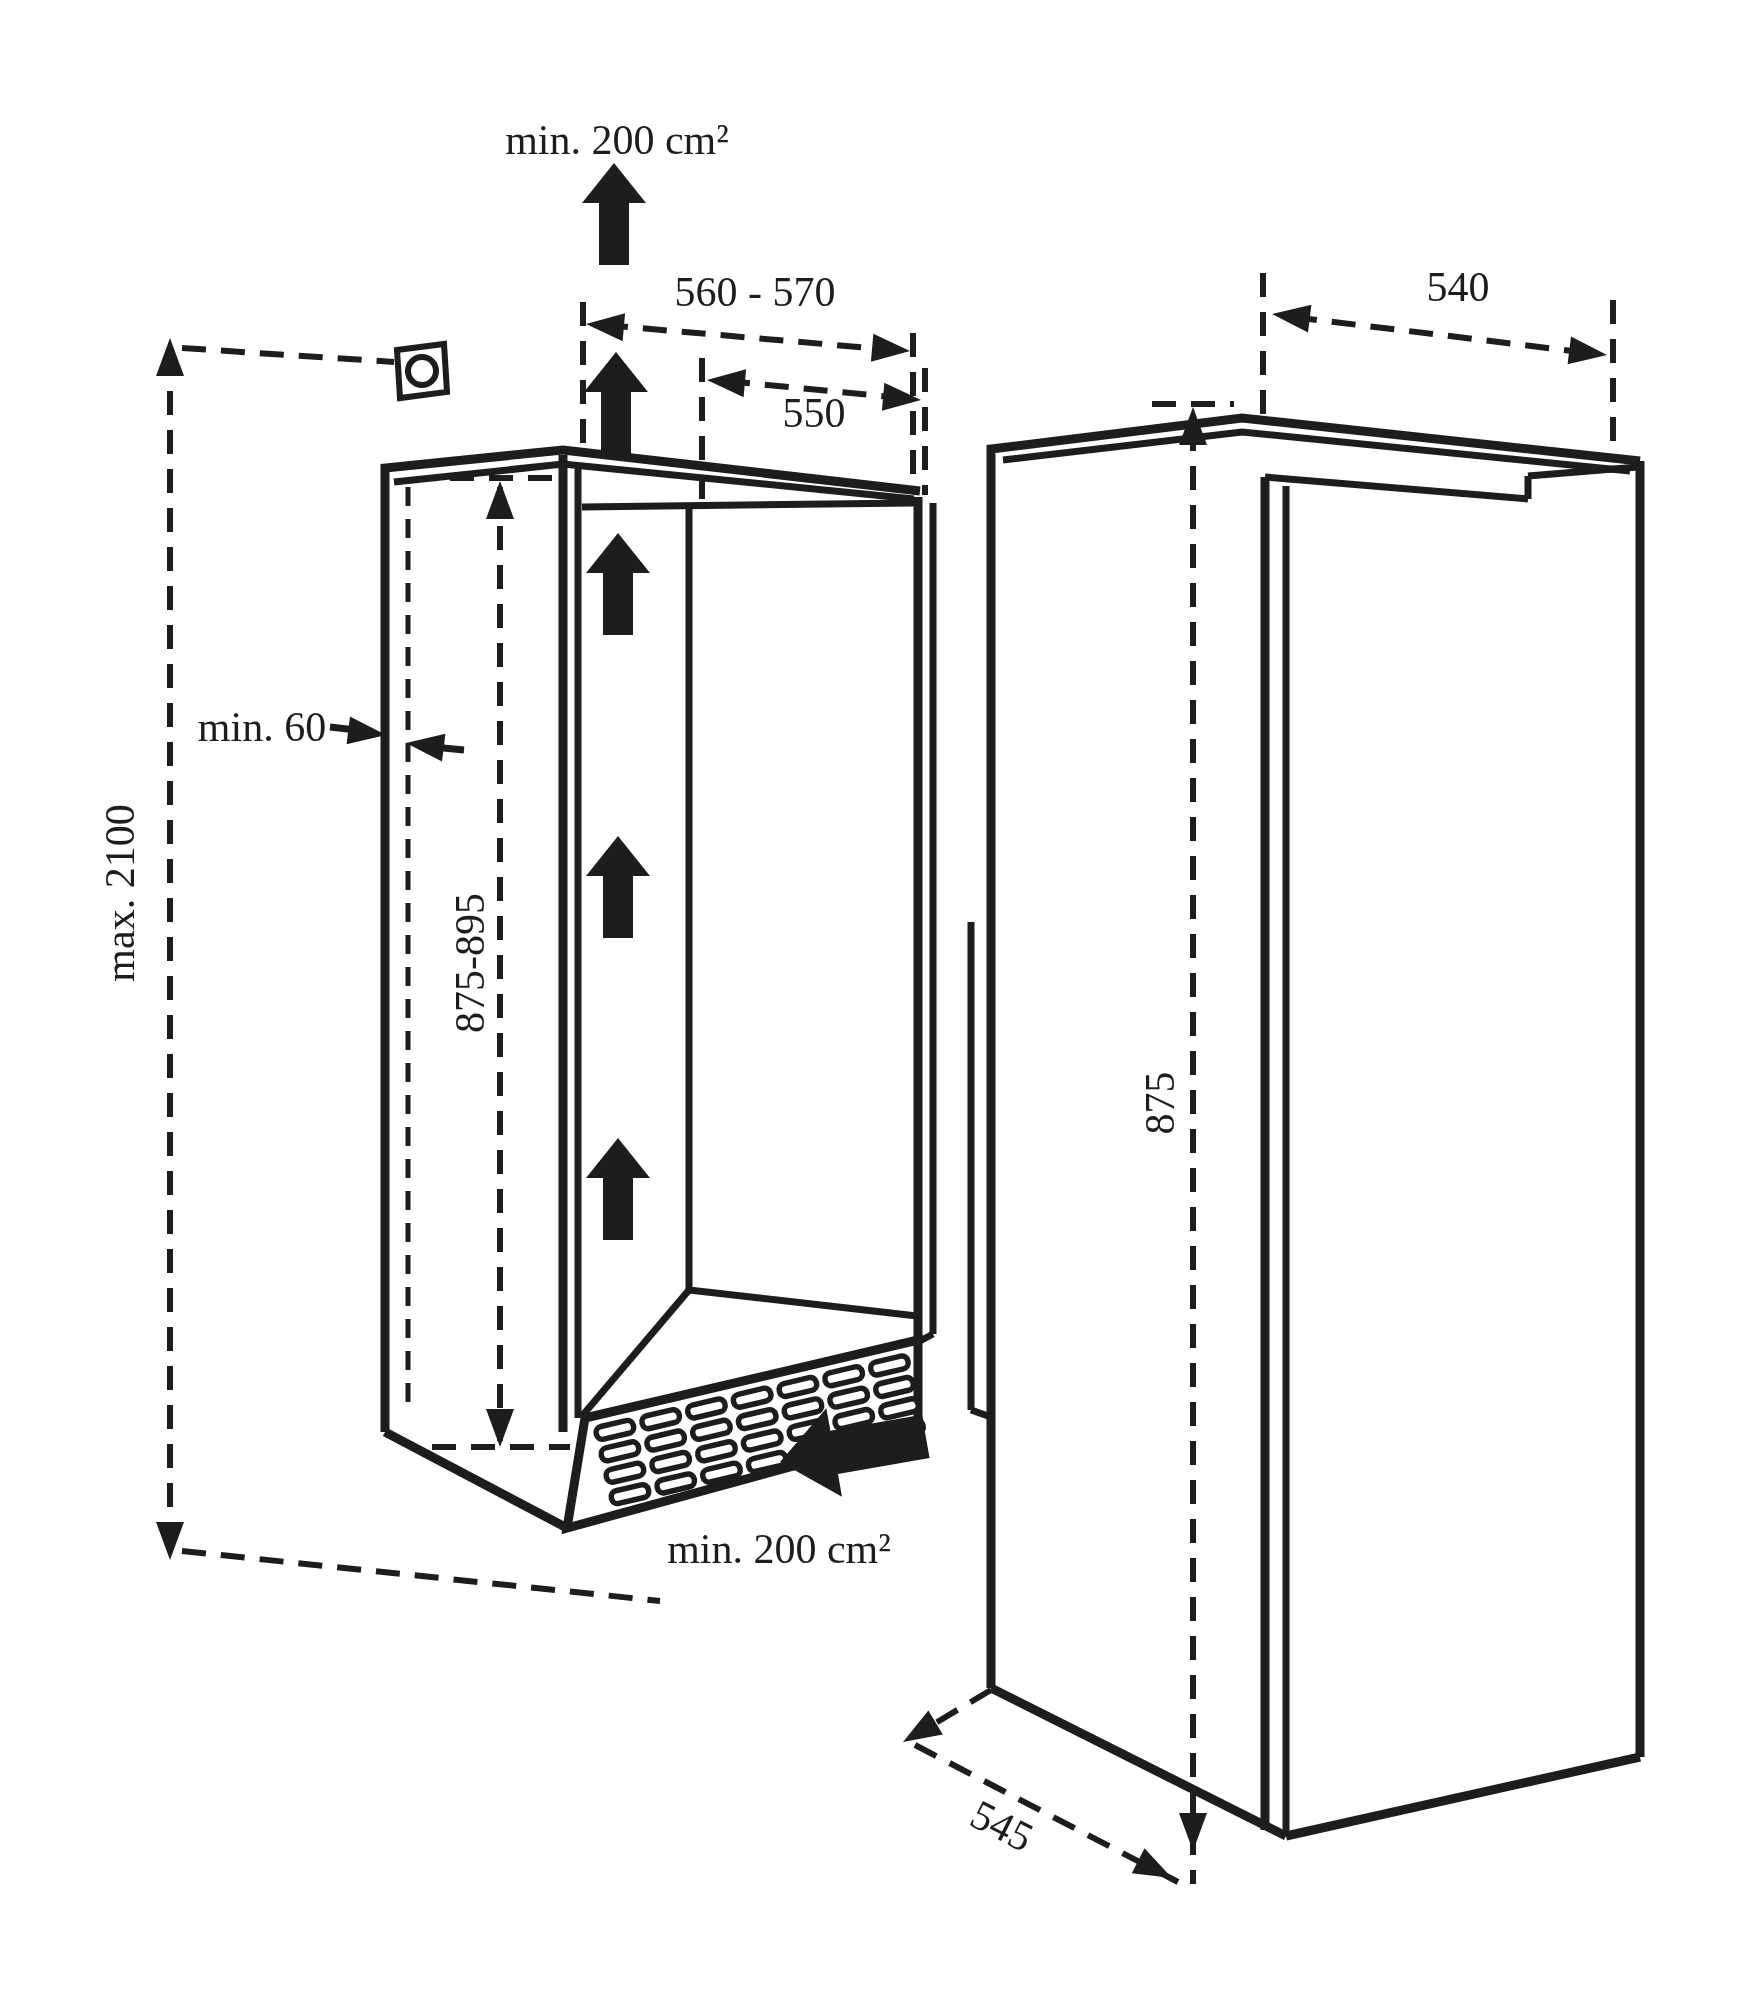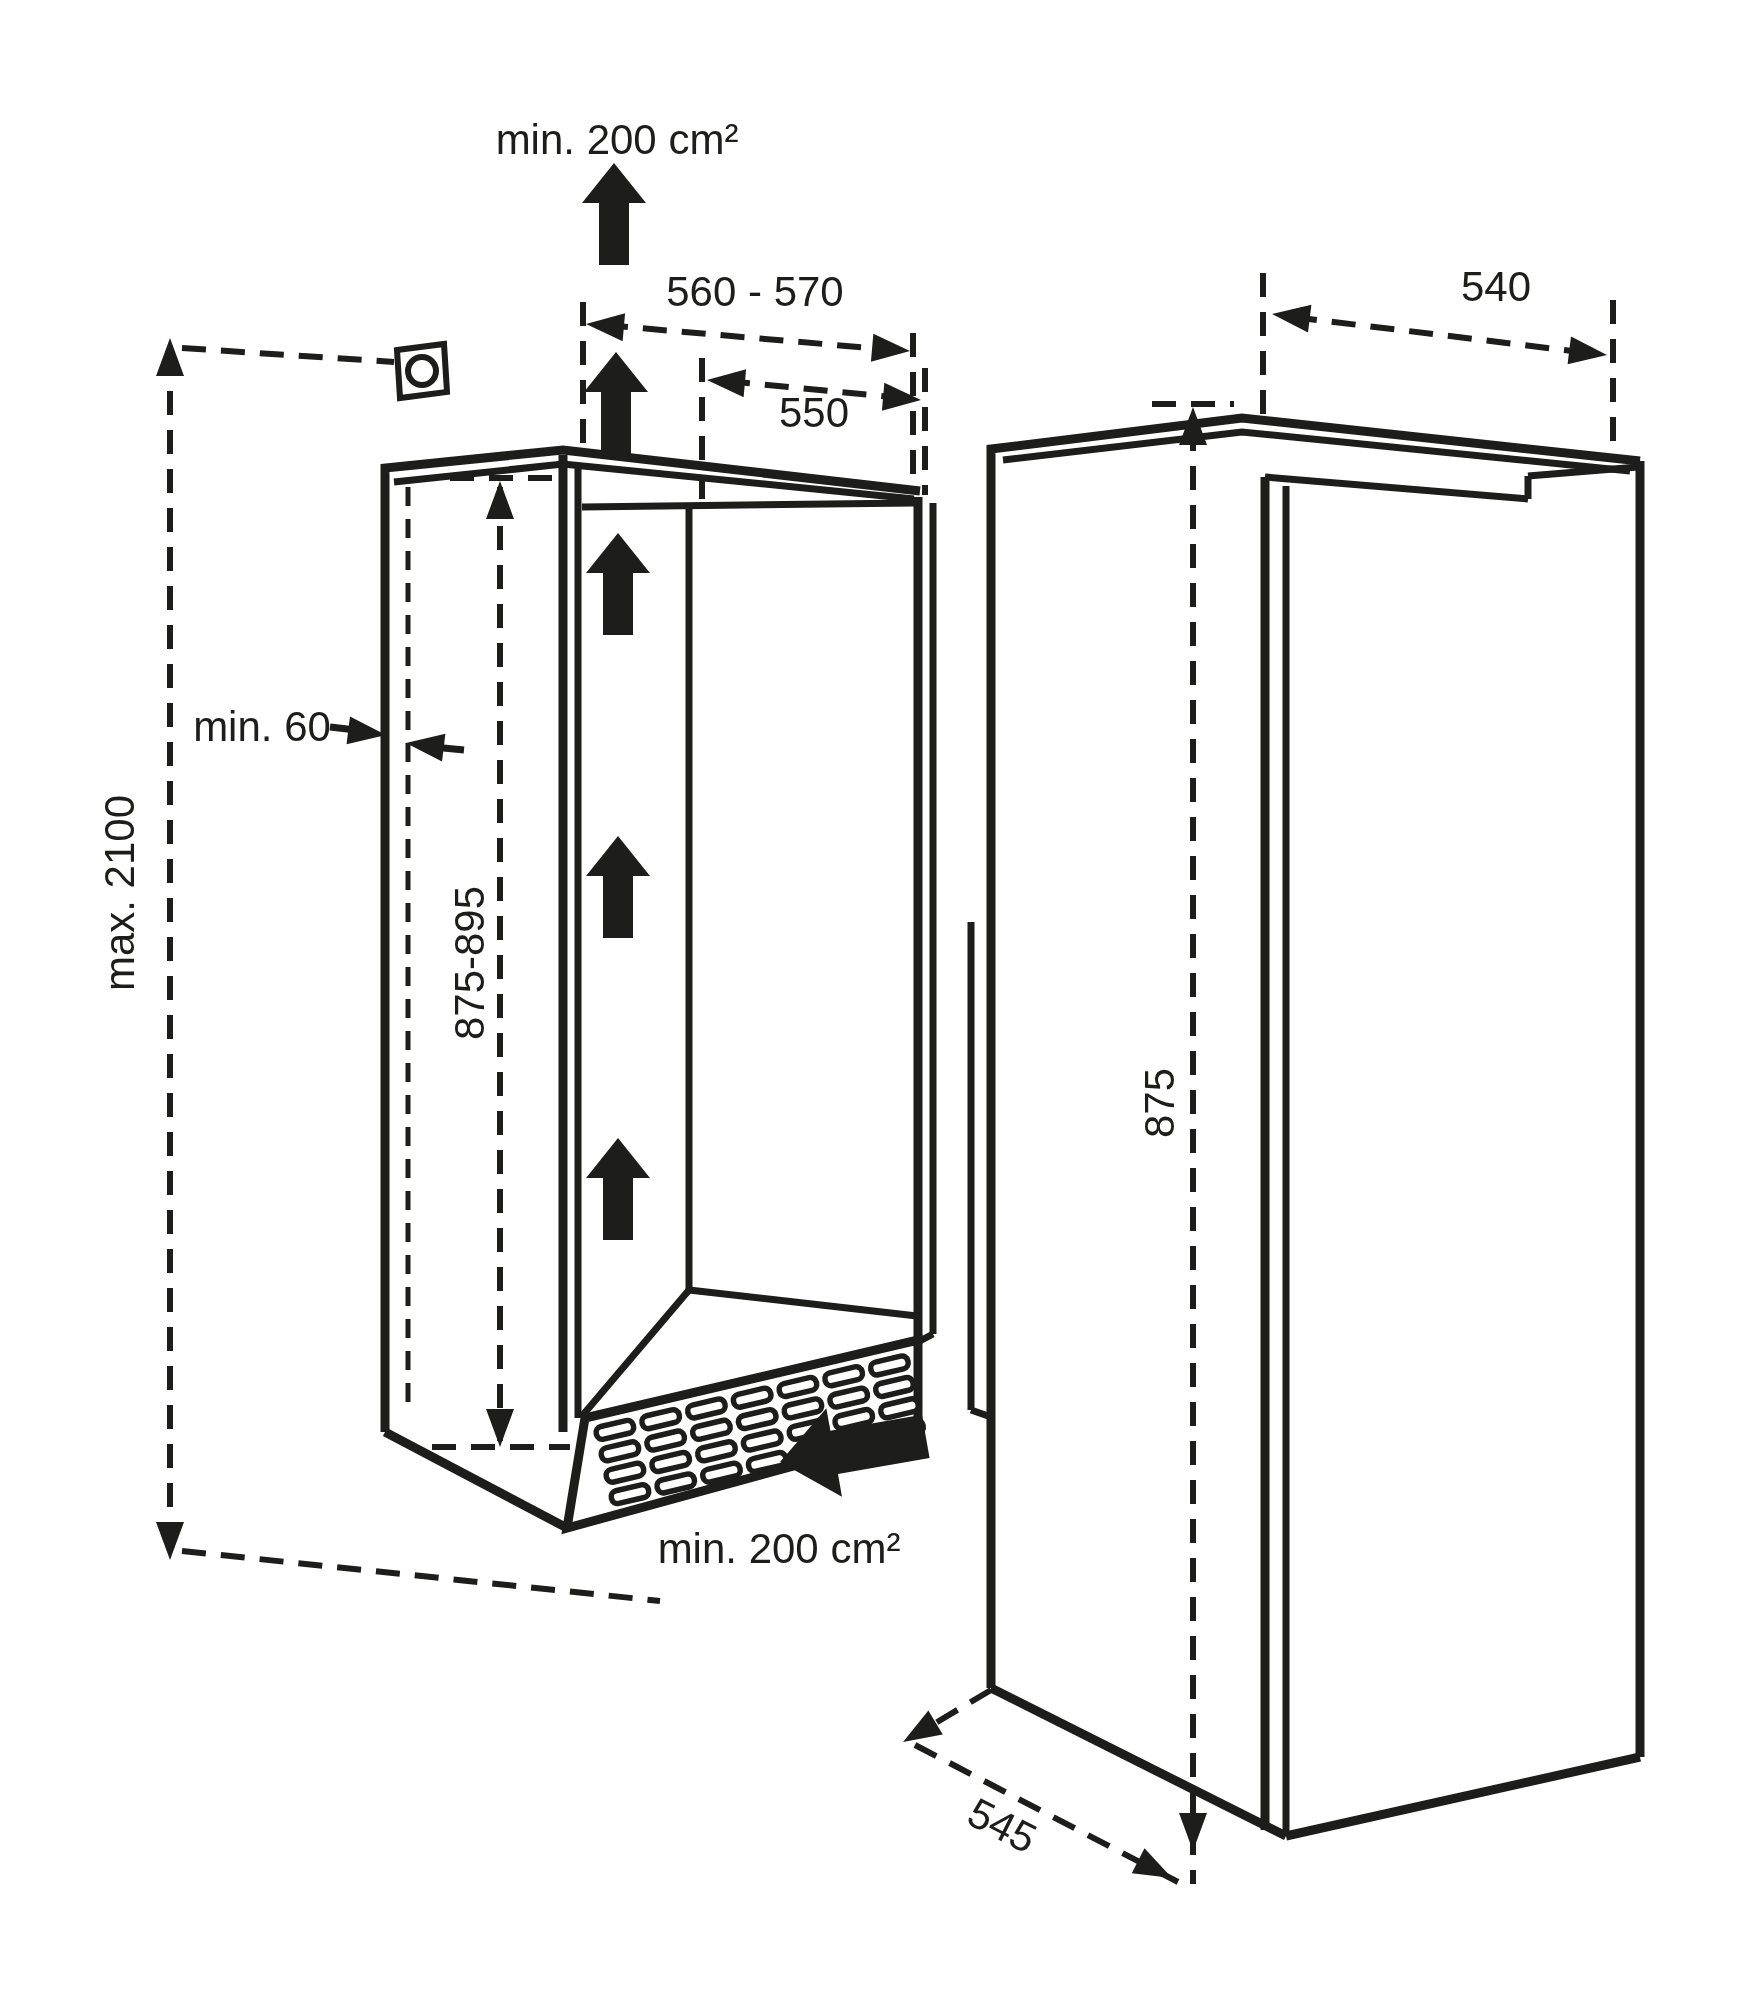--- a/index.html
+++ b/index.html
@@ -1,17 +1,17 @@
 <!DOCTYPE html>
 <html><head>
 <meta charset="utf-8">
 <style>
   html,body{margin:0;padding:0;background:#ffffff;}
   #stage{position:relative;width:1739px;height:2000px;background:#ffffff;overflow:hidden;
-         font-family:Liberation Sans, sans-serif;}
+         font-family:Liberation Serif, serif;}
   #drawing{position:absolute;left:0;top:0;}
   
   .ln{stroke:#1d1d1b;fill:none;stroke-linejoin:miter;stroke-linecap:butt;}
   .s9{stroke-width:9px;}
   .s7{stroke-width:7px;}
   .dash{stroke:#1d1d1b;fill:none;stroke-width:6px;stroke-dasharray:24 15;}
   .dash5{stroke:#1d1d1b;fill:none;stroke-width:5px;stroke-dasharray:19 13;}
   .fillb{fill:#1d1d1b;stroke:none;}
   .slot{fill:#ffffff;stroke:#1d1d1b;stroke-width:5.5px;}
   .socket{fill:#ffffff;stroke:#1d1d1b;stroke-width:6px;}
@@ -188,21 +188,21 @@
       <use href="#ah" class="fillb" transform="translate(406,743) rotate(7)"></use>
     </g>
   </svg>
 
   <div class="lbl" style="left:617px;top:140px;">min. 200 cm²</div>
 
   <div class="lbl" style="left:755px;top:292px;">560 - 570</div>
 
   <div class="lbl" style="left:814px;top:413px;">550</div>
 
-  <div class="lbl" style="left:1496px;top:287px;">540</div>
+  <div class="lbl" style="left:1458px;top:287px;">540</div>
 
   <div class="lbl rot-ccw" style="left:120px;top:893px;">max. 2100</div>
 
   <div class="lbl" style="left:262px;top:727px;">min. 60</div>
 
   <div class="lbl rot-ccw" style="left:470px;top:963px;">875-895</div>
 
   <div class="lbl rot-ccw" style="left:1160px;top:1103px;">875</div>
 
   <div class="lbl" style="left:779px;top:1549px;">min. 200 cm²</div>

